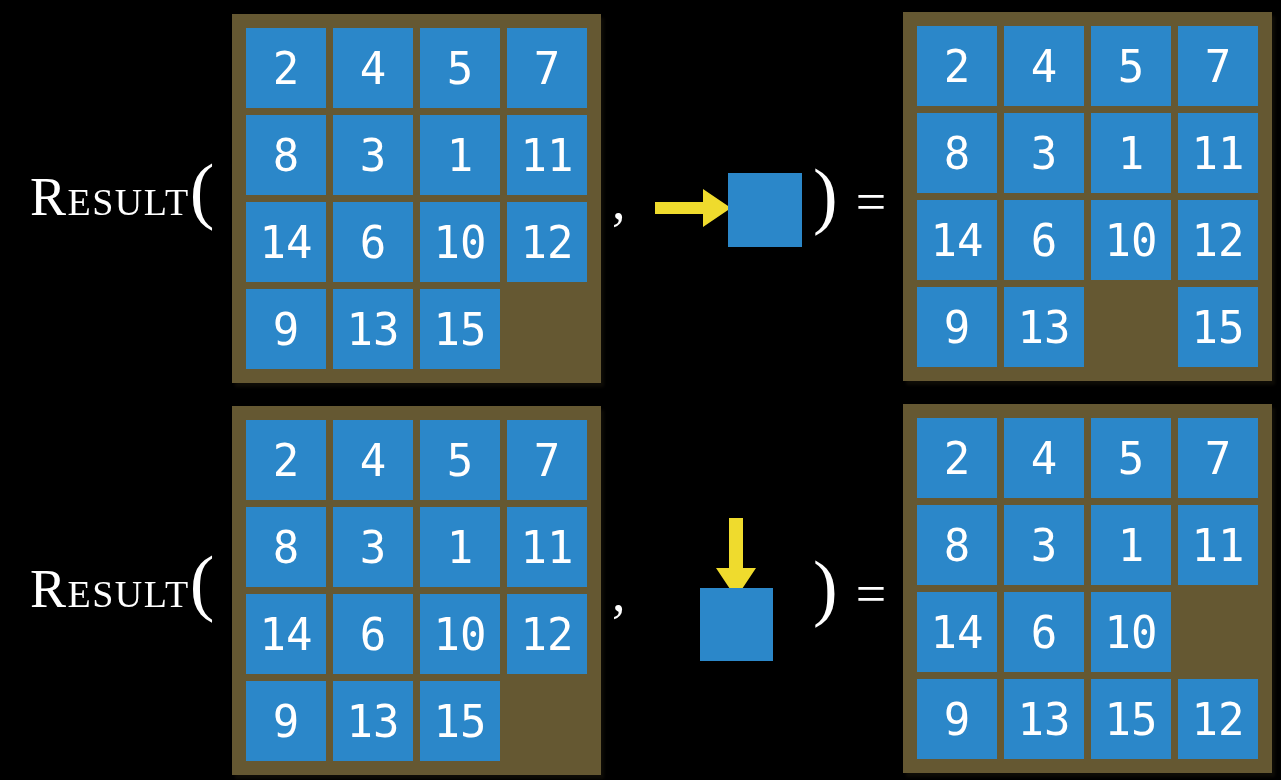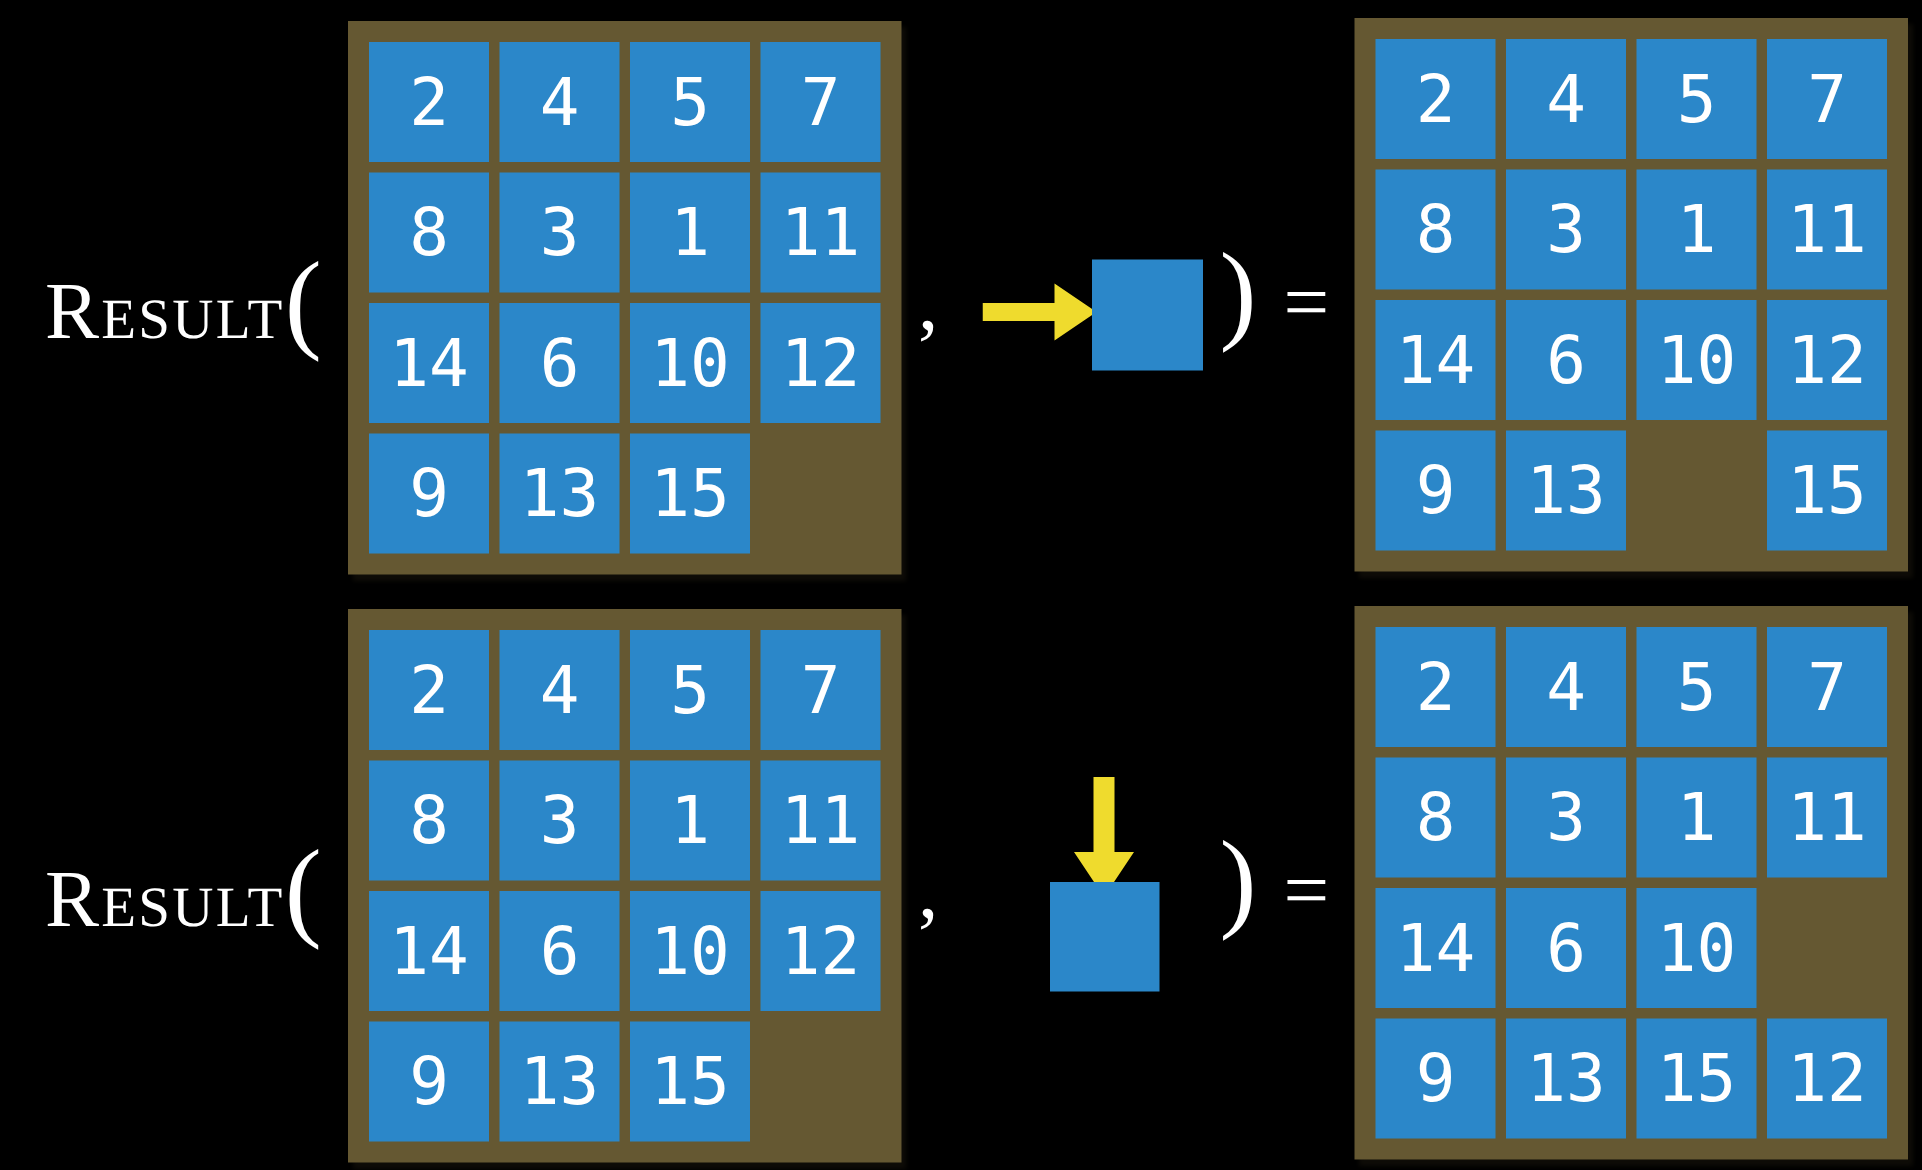--- a/index.html
+++ b/index.html
@@ -9,21 +9,21 @@
     overflow: hidden;
     font-family: "Liberation Serif", serif;
   }
   .figure { position: relative; width: 1281px; height: 780px; }
   .ex-row { position: absolute; left: 0; width: 1281px; height: 392px; }
   #ex0 { top: 0; }
   #ex1 { top: 392px; }
 
   
   .func-label {
-    position: absolute; left: 30px; top: 164px;
+    position: absolute; left: 30px; top: 153px;
     display: flex; align-items: baseline;
     color: var(--label_text, #fff);
     white-space: nowrap;
   }
   .sc  { font-size: 54px; line-height: 1; font-variant: small-caps; letter-spacing: 1.5px; }
   .big-paren { font-size: 74px; line-height: 1; font-weight: 400; }
 
   .comma {
     position: absolute; left: 612px; top: 174px;
     font-size: 54px; line-height: 1; color: var(--label_text, #fff);

